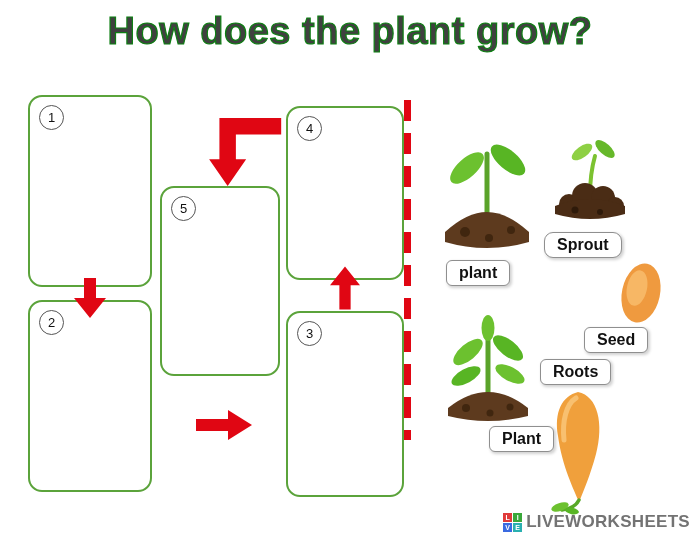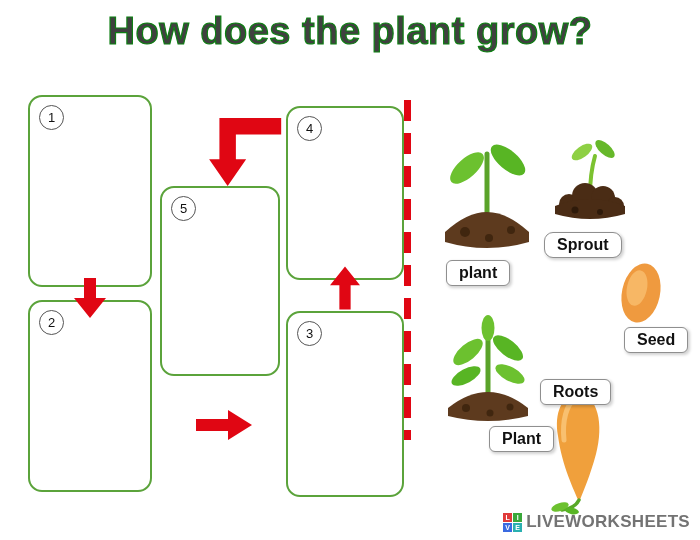--- a/index.html
+++ b/index.html
@@ -86,22 +86,22 @@
     border-radius: 6px;
     padding: 3px 12px;
     font-size: 16px;
     font-weight: bold;
     color: #111111;
     box-shadow: 1.5px 1.5px 3px rgba(0,0,0,0.18);
     white-space: nowrap;
   }
   #tag-leaves { left: 446px; top: 260px; }
   #tag-sprout { left: 544px; top: 232px; border-radius: 9px; }
-  #tag-seed   { left: 624px; top: 327px; }
-  #tag-roots  { left: 540px; top: 379px; }
+  #tag-seed   { left: 584px; top: 327px; }
+  #tag-roots  { left: 540px; top: 359px; }
   #tag-plant  { left: 452px; top: 426px; margin-left: 37px; }
   .footer {
     position: absolute;
     right: 10px;
     bottom: 8px;
     display: flex;
     align-items: center;
     gap: 4px;
     cursor: pointer;
   }

